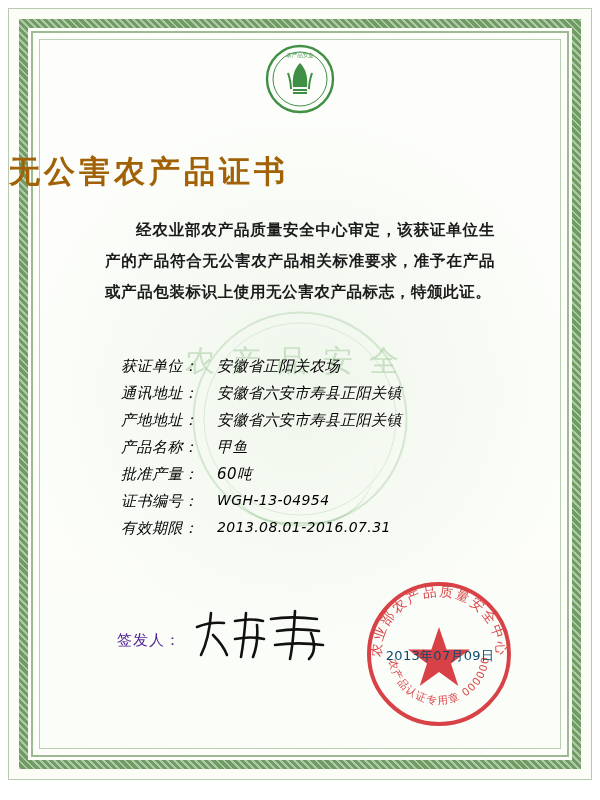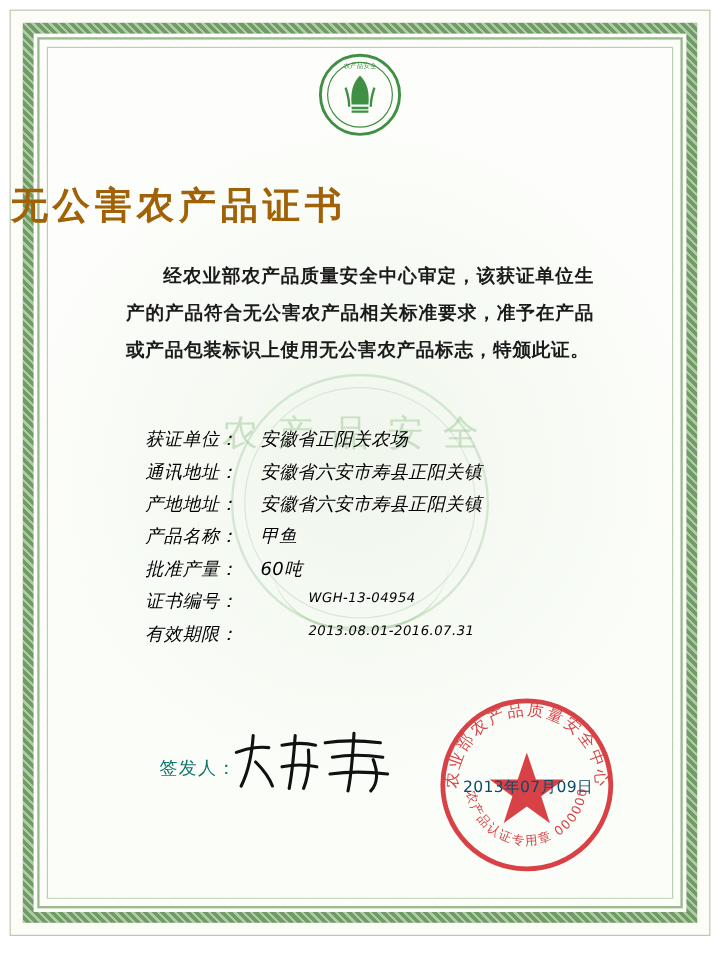--- a/index.html
+++ b/index.html
@@ -177,31 +177,30 @@
     flex: 0 0 96px;
     letter-spacing: 0.5px;
     text-align: left;
   }
   .field-value {
     flex: 1 1 auto;
     letter-spacing: 0.4px;
   }
   .field-value.latin {
     font-family: "DejaVu Sans", "Liberation Sans", sans-serif;
-    font-size: 11px;
-    margin-left: 40px;
+    font-size: 14px;
   }
 
   
   .sign-label {
     position: absolute;
-    left: 124px;
+    left: 108px;
     top: 622px;
     font-size: 15px;
-    color: #0f766e;
+    color: #4c1d95;
     letter-spacing: 1px;
   }
   .signature {
     position: absolute;
     left: 182px;
     top: 596px;
     width: 150px;
     height: 62px;
   }
 

